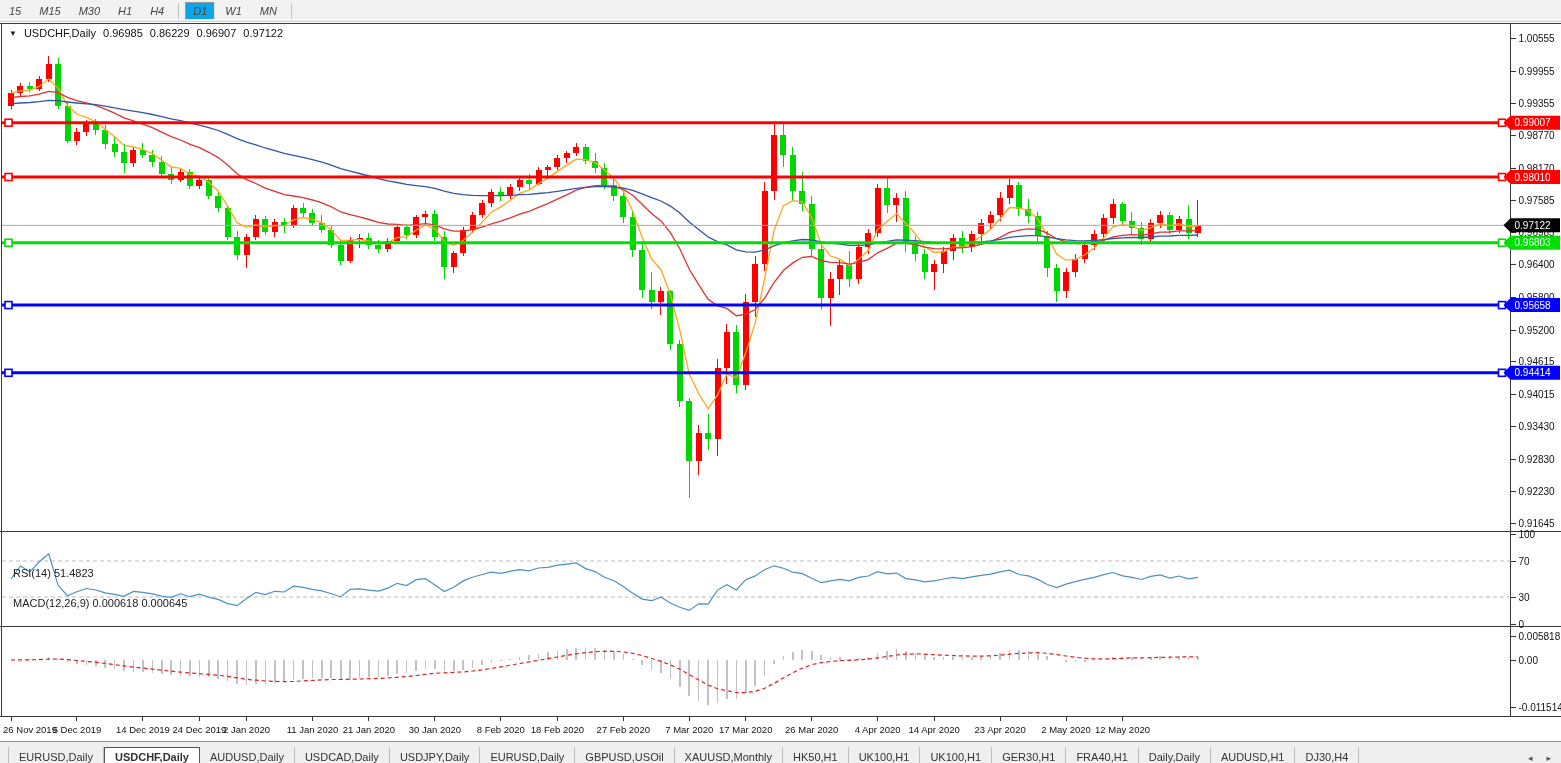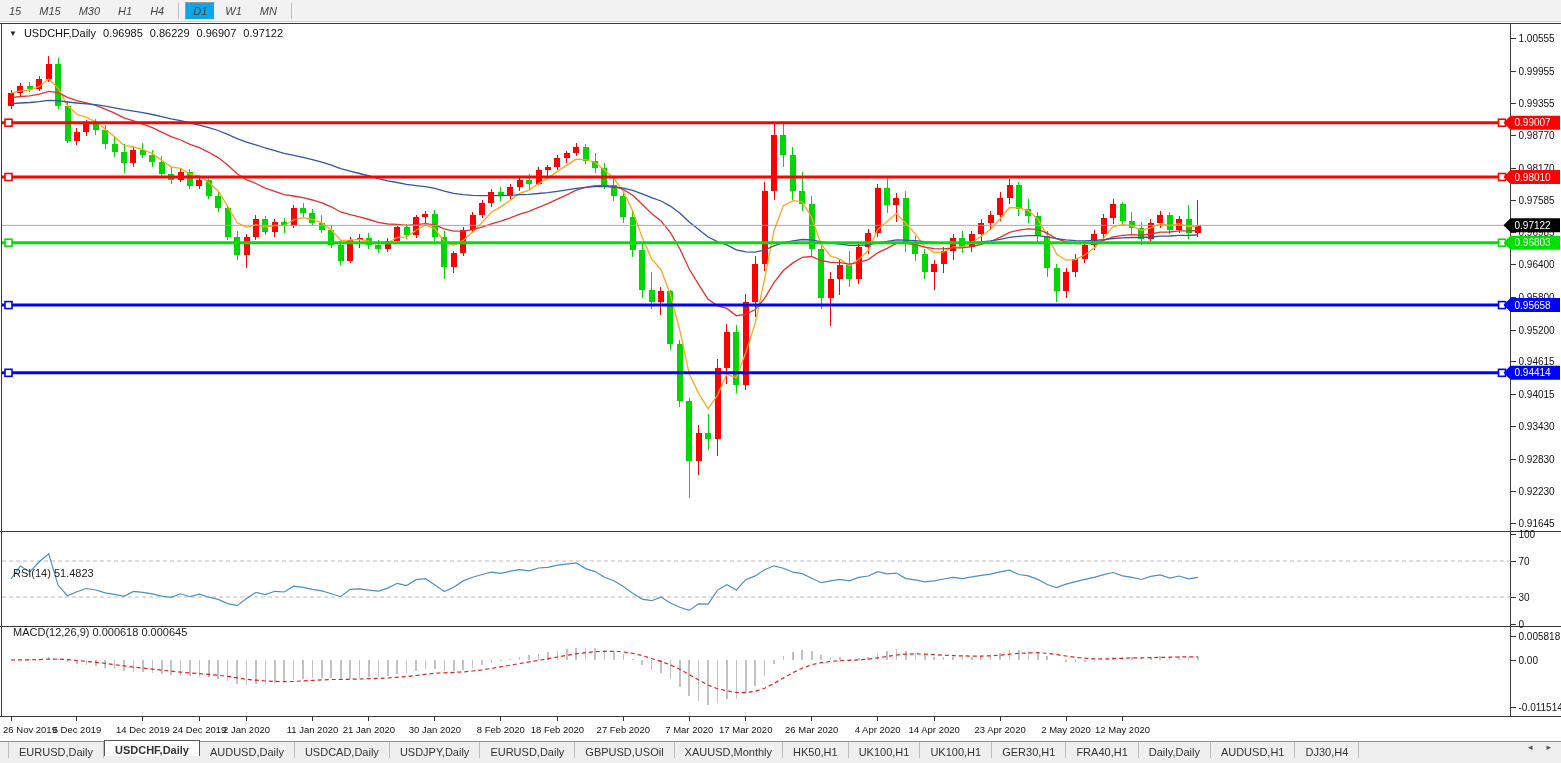--- a/index.html
+++ b/index.html
@@ -11,26 +11,26 @@
            font-size:11px;color:#444;box-sizing:border-box;}
   .tf{padding:2px 7px;margin:0 1px;border:1px solid transparent;cursor:default;white-space:nowrap;font-style:italic;}
   .tf.active{background:#0ea5e9;border:1px solid;border-color:#9a9a9a #e9e9e9 #e9e9e9 #9a9a9a;}
   .tf-div{width:1px;height:16px;background:#c2c2c2;margin:0 5px;}
   
   .chart-title{position:absolute;top:27px;left:9px;font-size:11px;color:#111;
                display:flex;gap:7px;align-items:center;z-index:5;}
   .chart-title .tri{font-size:8px;color:#222;}
   .pane-label{position:absolute;left:13px;font-size:11px;color:#222;z-index:5;}
   #rsiLabel{top:535px;margin-top:32px;}
-  #macdLabel{top:626px;}
+  #macdLabel{top:597px;}
   svg{position:absolute;top:22px;left:0;}
   svg text{font-family:"Liberation Sans",sans-serif;}
   
   .tabbar{position:absolute;bottom:0;left:0;width:100%;height:22px;background:#efefef;
-          border-top:1px solid #8f8f8f;display:flex;align-items:flex-start;font-size:11px;
+          border-top:1px solid #8f8f8f;display:flex;align-items:flex-end;font-size:11px;
           color:#333;box-sizing:border-box;padding-left:8px;}
   .tab{padding:4px 10px 0;border-right:1px solid #bdbdbd;white-space:nowrap;cursor:default;}
   .tab:first-child{border-left:1px solid #bdbdbd;}
   .tab.active{background:#fff;border:1px solid #555;border-bottom:none;font-weight:bold;
               padding-top:3px;margin-top:-2px;}
   .tab-arrows{margin-left:auto;margin-right:10px;display:flex;gap:14px;align-items:center;
               color:#555;font-size:9px;}
 </style>
 </head>
 <body>

